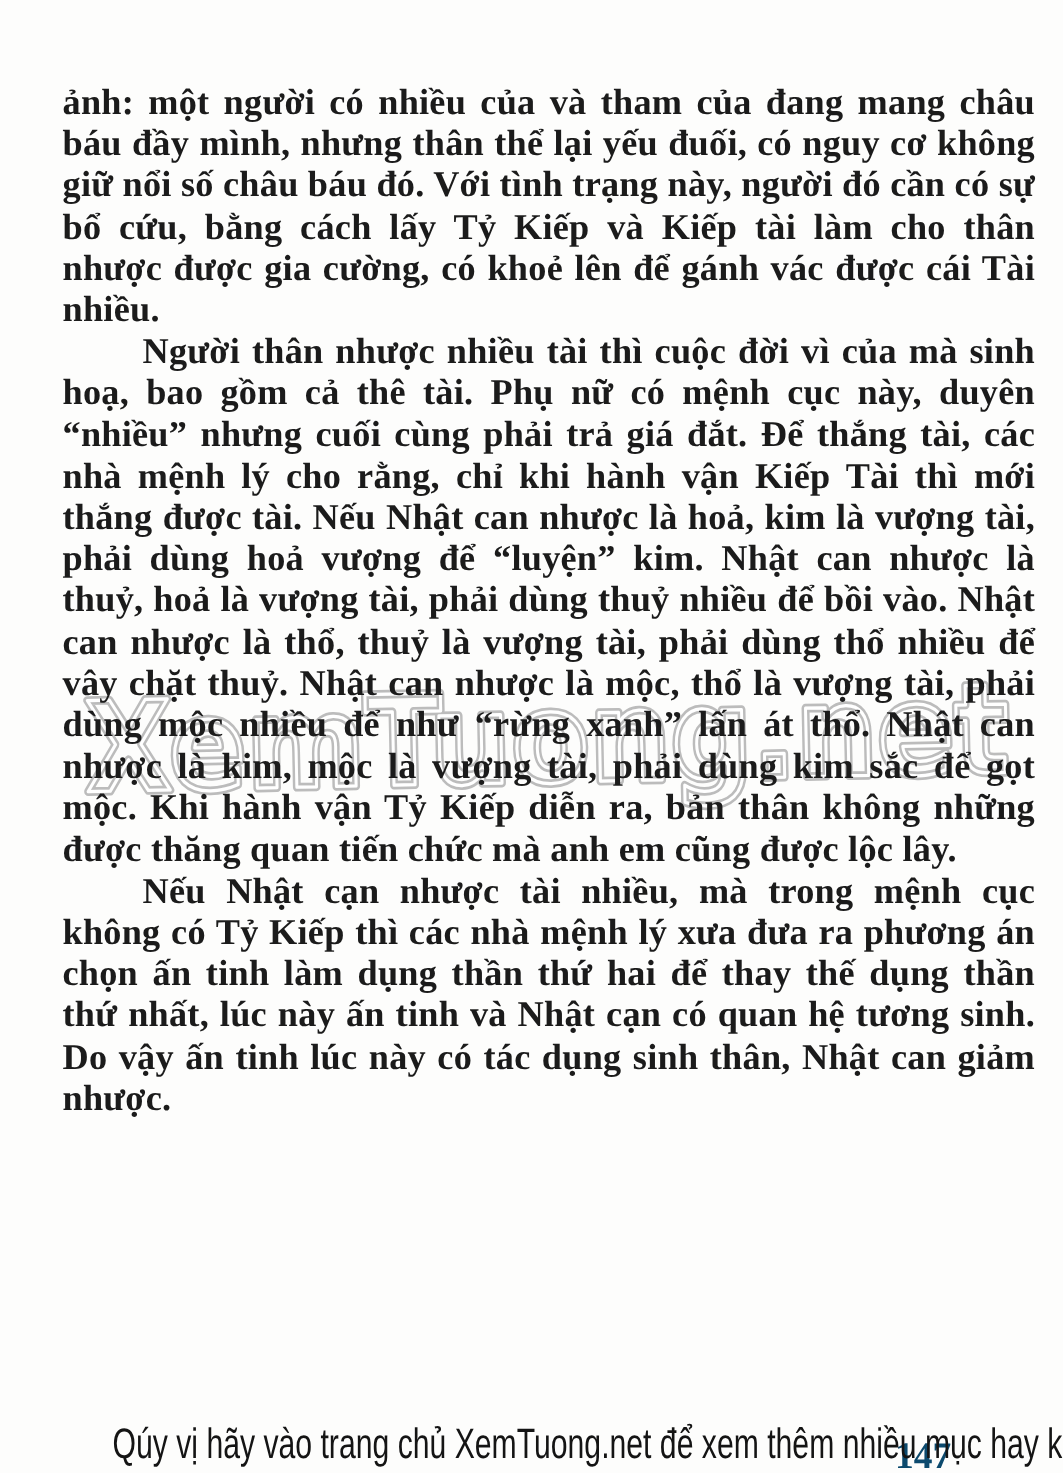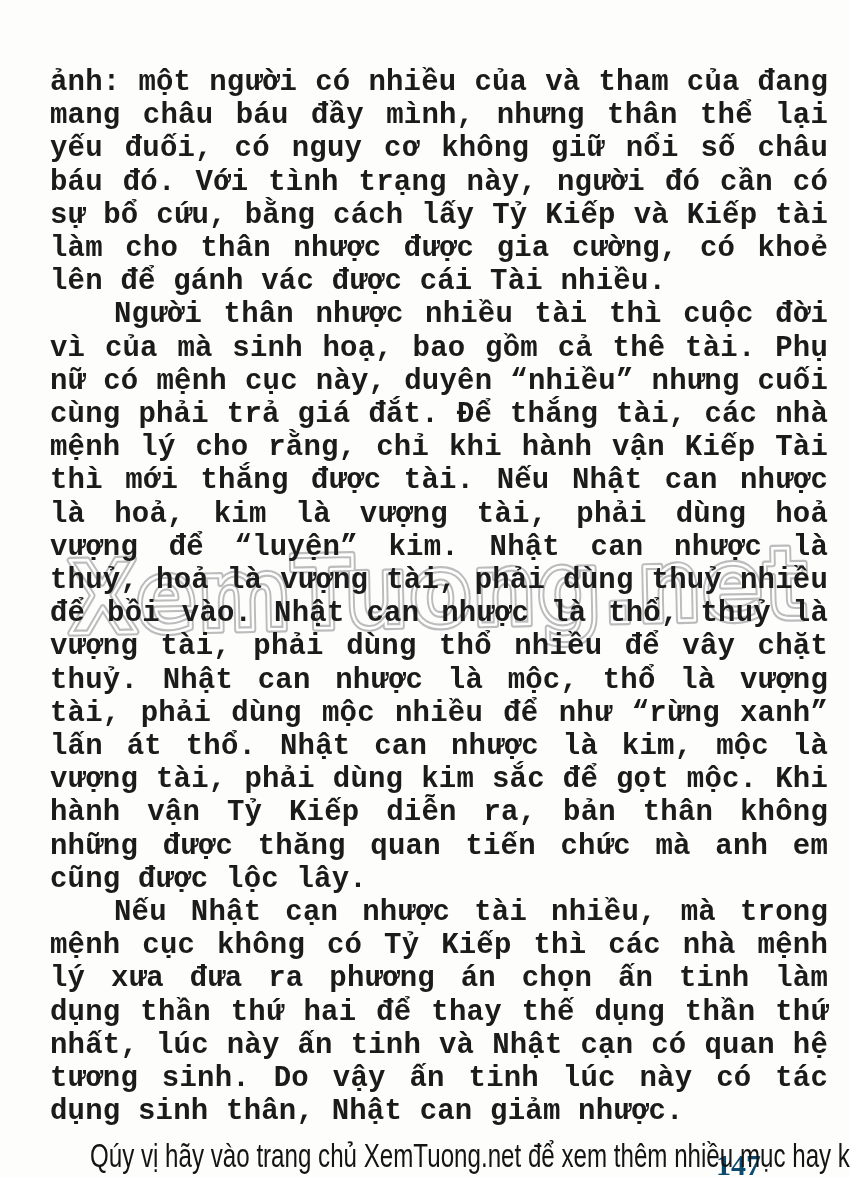--- a/index.html
+++ b/index.html
@@ -46,21 +46,21 @@
     stroke-width: 2.6;
     stroke-linejoin: round;
   }
   
   .body-text {
     position: absolute;
     left: 50px;
     top: 66px;
     width: 778px;
     z-index: 2;
-    font-family: Liberation Mono, monospace;
+    font-family: Liberation Serif, serif;
     font-weight: bold;
     font-size: 29px;
     line-height: 33.2px;
     color: #1b1b1b;
     text-align: justify;
     letter-spacing: 0.2px;
   }
   .body-text p {
     margin: 0;
     padding: 0;

